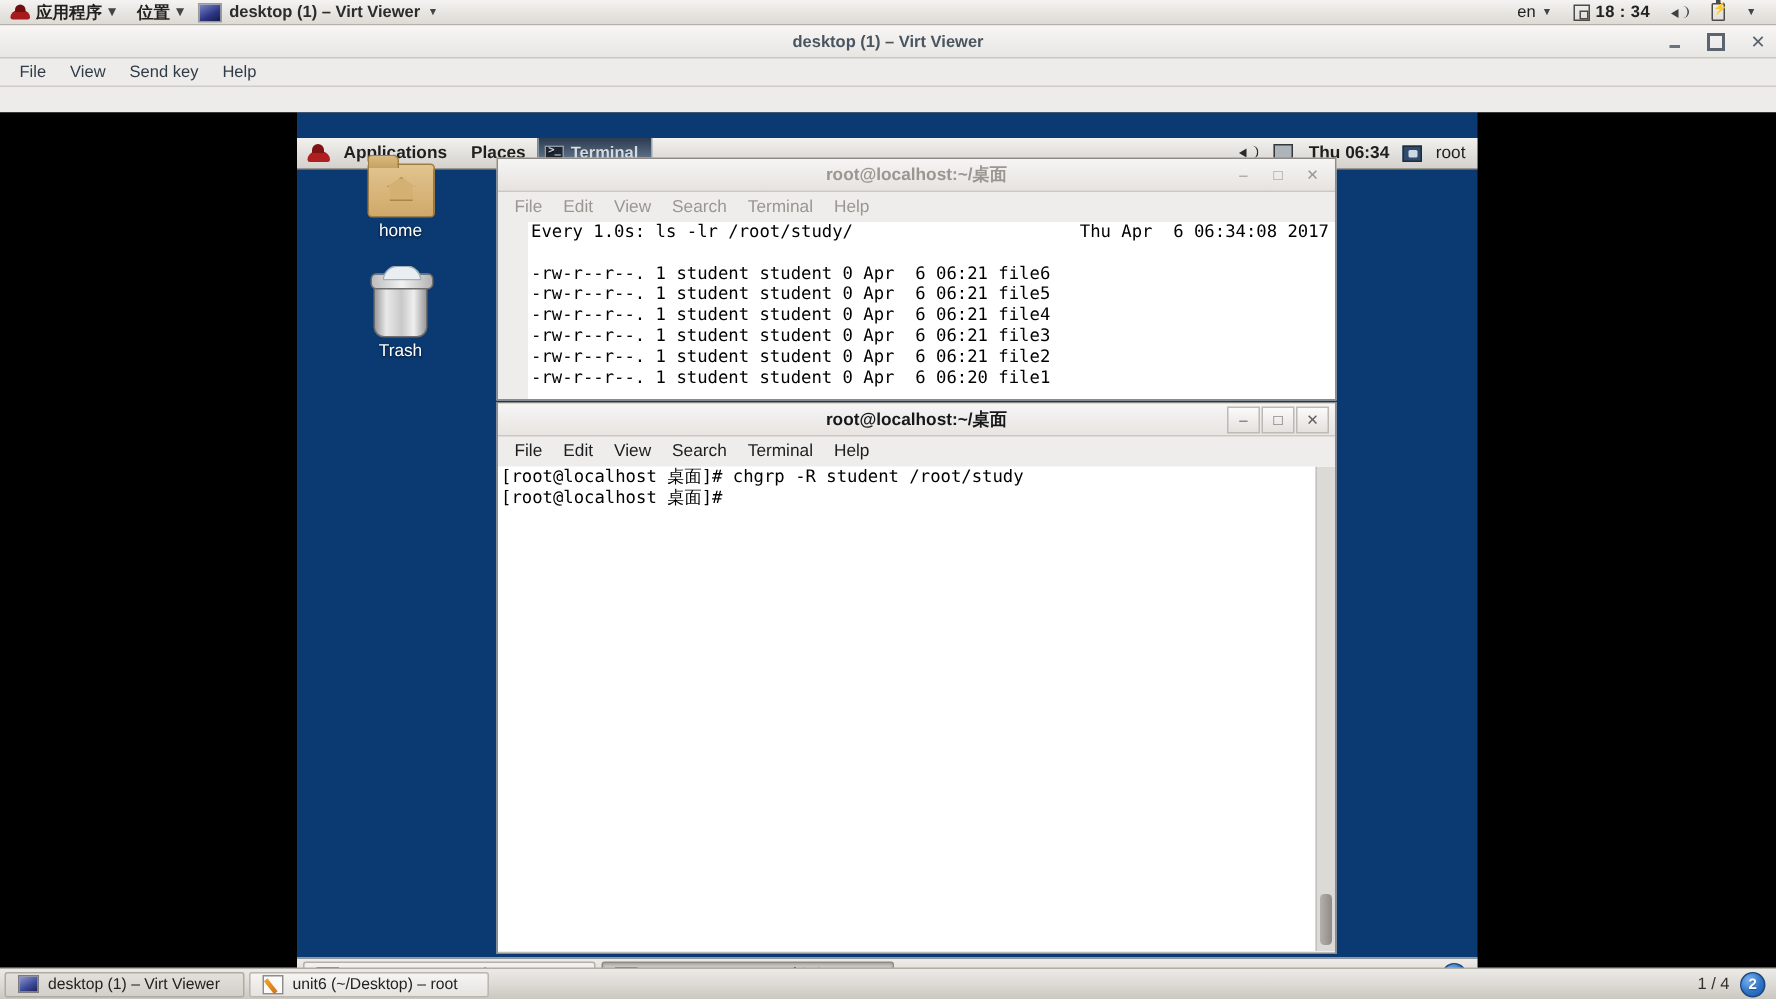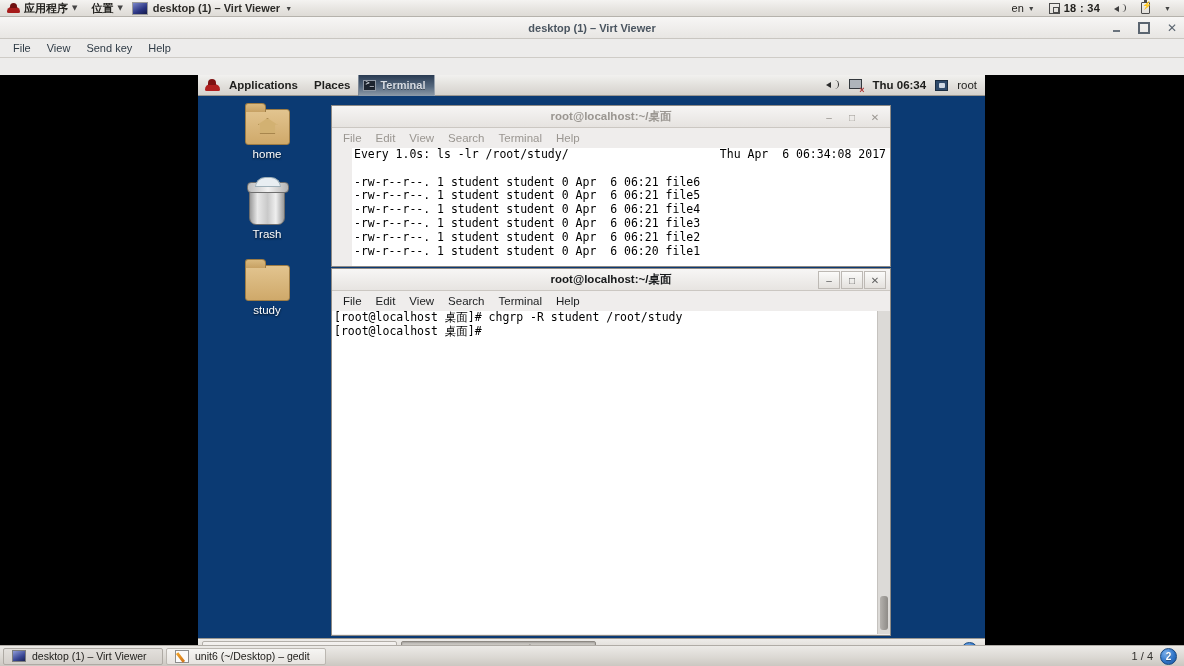--- a/index.html
+++ b/index.html
@@ -90,21 +90,21 @@
   
   .guest {
     position:absolute; left:0; top:58px; width:1184px; height:587px; background:#000;
   }
   .guest-inner {
     position:absolute; left:198px; top:0px; width:787px; height:587px;
     background:#0b3a73;
   }
   
   .g-panel {
-    position:absolute; left:0; top:0; width:787px; height:21px;
+    position:absolute; left:0; top:17px; width:787px; height:21px;
     background: linear-gradient(to bottom, #f2f1ef 0%, #e3e1dd 50%, #d5d2cd 100%);
     border-bottom:1px solid #9b9791;
     display:flex; align-items:center; font-size:11px; color:#1d1d1b;gap:36px;
   }
   .g-panel .left { display:flex; align-items:center; height:21px; }
   .g-panel .right { margin-left:auto; display:flex; align-items:center; gap:9px; padding-right:8px; height:21px; }
   .g-menu { font-size:11.5px; font-weight:bold; color:#1f1f1d; padding:0 8px; line-height:21px; }
   .g-hat { width:15px; height:13px; margin-left:7px; margin-right:1px; position:relative; }
   .g-hat:before{ content:""; position:absolute; left:0; bottom:1px; width:15px; height:7px; background:#b01f1f; border-radius:7px 7px 2px 2px; }
   .g-hat:after{ content:""; position:absolute; left:3px; top:0; width:8px; height:6px; background:#7e1111; border-radius:5px 5px 0 0; }
@@ -358,24 +358,20 @@
         </div>
 
         <div class="dicon" style="left:30px; top:34px;">
           <div class="folder home"></div>
           <div class="lbl">home</div>
         </div>
         <div class="dicon" style="left:30px; top:110px;">
           <div class="trash"></div>
           <div class="lbl">Trash</div>
         </div>
-        <div class="dicon" style="left:30px; top:190px;">
-          <div class="folder"></div>
-          <div class="lbl">study</div>
-        </div>
 
         <div class="tw" id="back-window" style="left:133px; top:30px;">
           <div class="tw-title">
             <span class="t">root@localhost:~/桌面</span>
             <div class="tw-ctrls">
               <span class="tw-btn">–</span>
               <span class="tw-btn">□</span>
               <span class="tw-btn">✕</span>
             </div>
           </div>
@@ -447,21 +443,21 @@
     </div>
   </div>
 
   <div class="host-taskbar">
     <div class="htb-btn">
       <span class="ico-monitor"></span>
       <span>desktop (1) – Virt Viewer</span>
     </div>
     <div class="htb-btn raised">
       <span class="ico-gedit"></span>
-      <span>unit6 (~/Desktop) – gedit</span>
+      <span>unit6 (~/Desktop) – root</span>
     </div>
     <div class="ws-area">
       <span class="ws-label">1 / 4</span>
       <span class="ws-circle">2</span>
     </div>
   </div>
 
 </div>
 
 </body></html>

